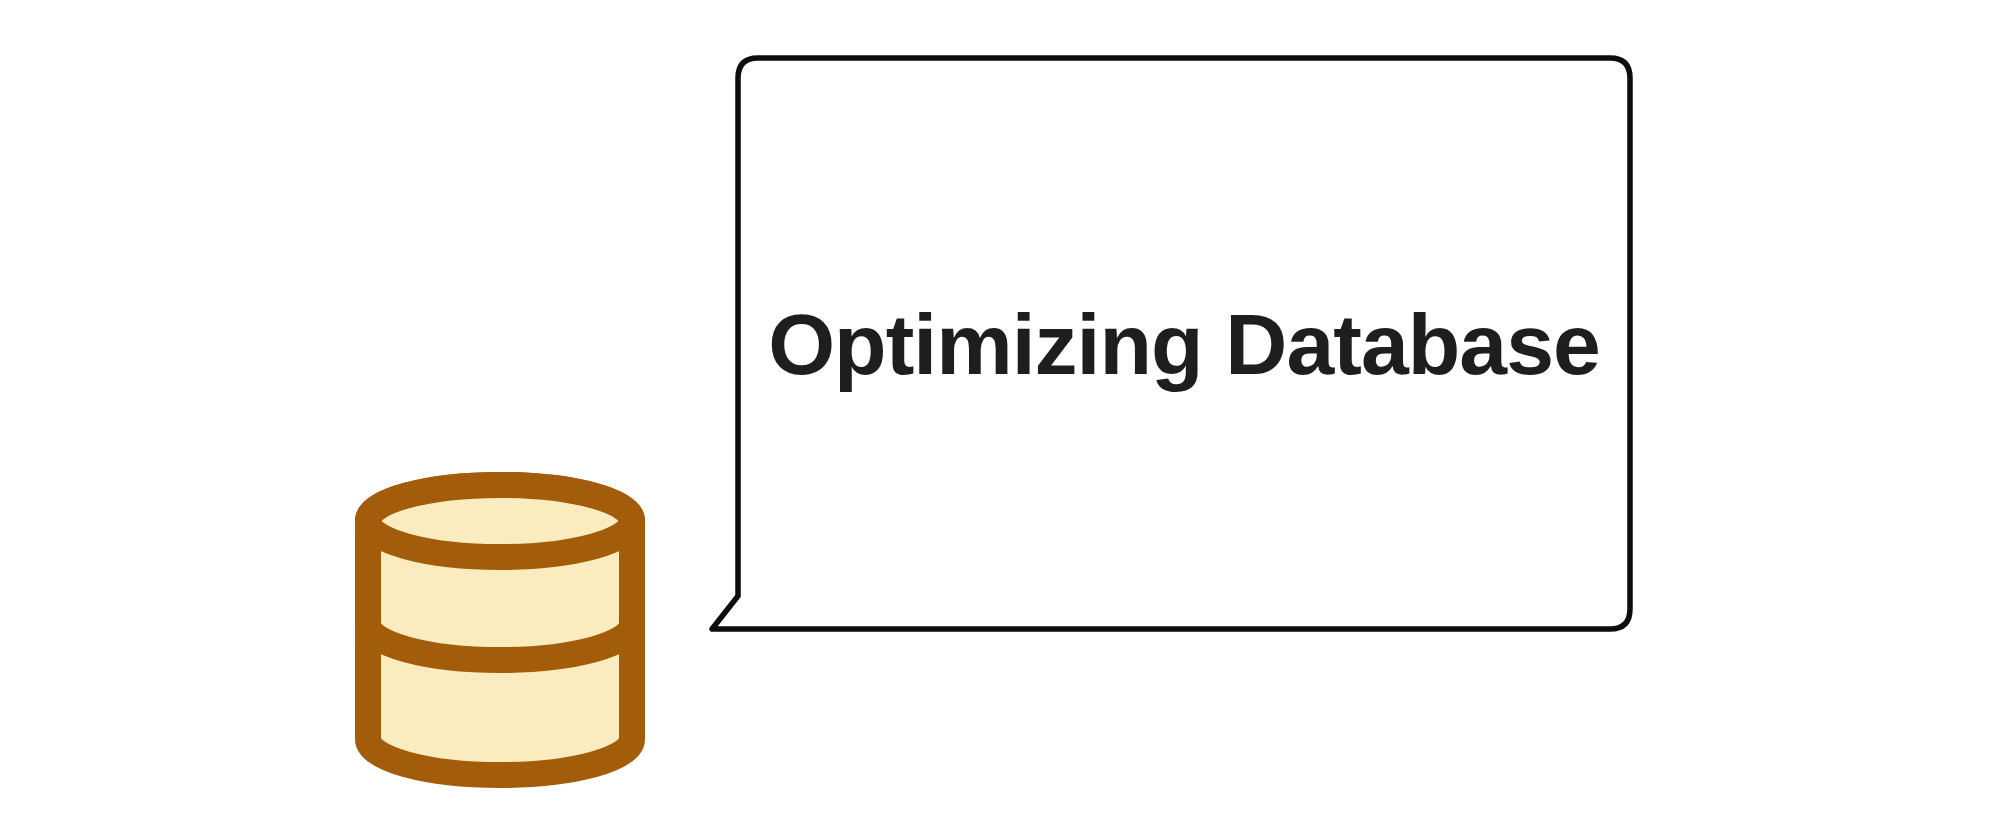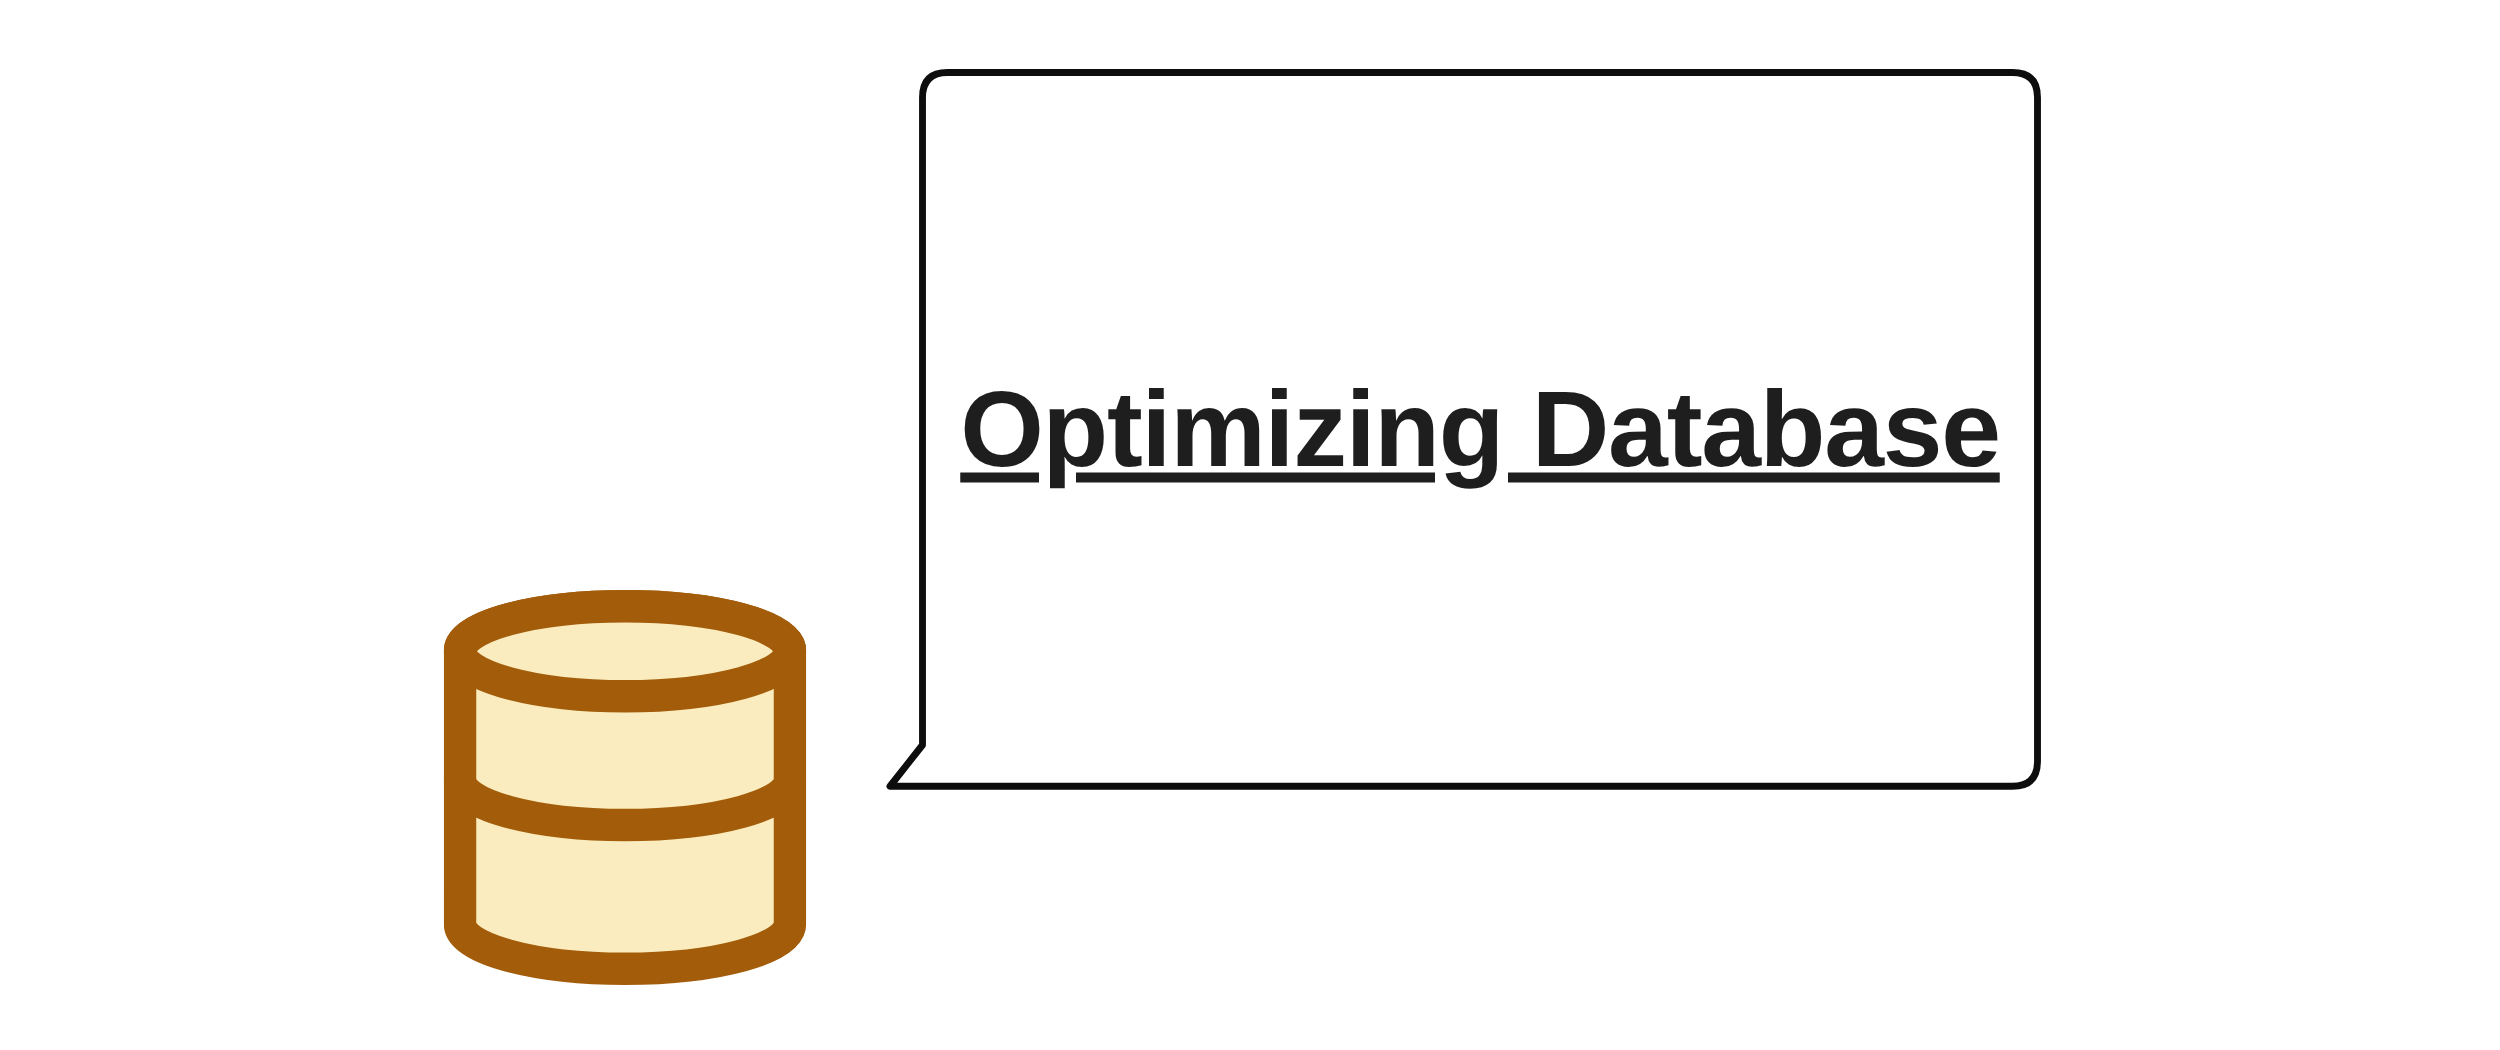--- a/index.html
+++ b/index.html
@@ -36,21 +36,20 @@
     display:flex;
     flex-direction:column;
     justify-content:center;
     align-items:center;
     text-align:center;
     color:var(--title-color);
     font-weight:700;
     font-size:86px;
     line-height:92px;
     letter-spacing:-1px;
-    text-decoration:underline;
   }
   .bubble-text .line{white-space:nowrap;}
   .db-icon-svg{
     position:absolute;
     left:355px;top:472px;
     width:290px;height:316px;
   }
   .db-stroke{
     stroke:var(--db-stroke);
     stroke-width:26;

